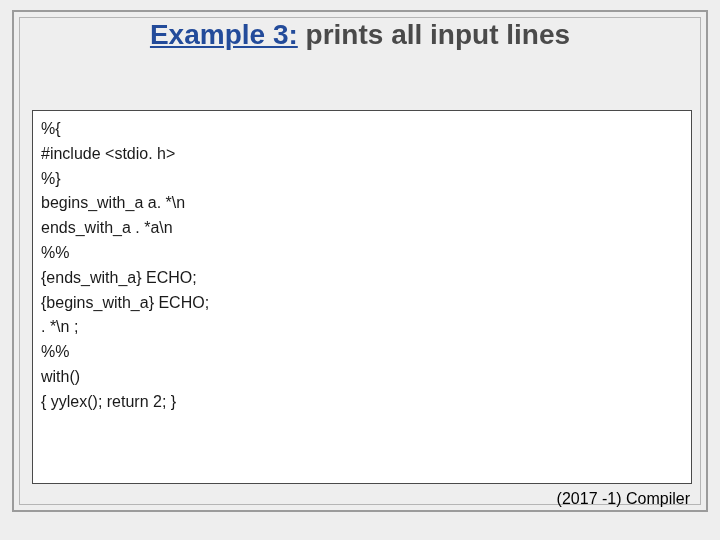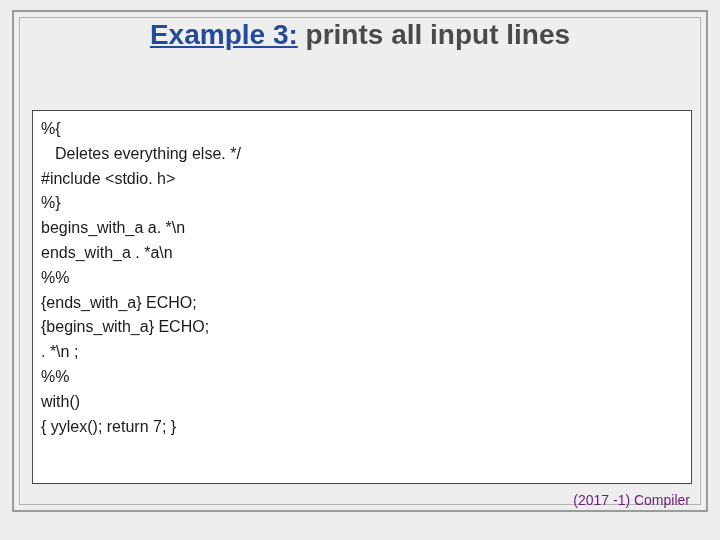--- a/index.html
+++ b/index.html
@@ -69,48 +69,47 @@
     line-height: 1.55;
     white-space: pre;
   }
   .indent {
     padding-left: 14px;
   }
   .footer {
     position: absolute;
     right: 30px;
     bottom: 16px;
-    font-size: 14px;
-    color: #701a75;
+    font-size: 16px;
+    color: #000000;
   }
 </style>
 </head>
 <body>
 
 <div class="slide">
 
   <div class="frame-outer">
     <div class="frame-inner"></div>
   </div>
 
   <div class="title">
     <span class="lead">Example 3:</span><span> prints all input lines</span><br>
   </div>
 
   <div class="codebox">
     <div class="codeline">%{</div>
-    <div class="codeline indent">Deletes everything else. */</div>
     <div class="codeline">#include &lt;stdio. h&gt;</div>
     <div class="codeline">%}</div>
     <div class="codeline">begins_with_a a. *\n</div>
     <div class="codeline">ends_with_a . *a\n</div>
     <div class="codeline">%%</div>
     <div class="codeline">{ends_with_a} ECHO;</div>
     <div class="codeline">{begins_with_a} ECHO;</div>
     <div class="codeline">. *\n ;</div>
     <div class="codeline">%%</div>
     <div class="codeline">with()</div>
-    <div class="codeline">{ yylex(); return 7; }</div>
+    <div class="codeline">{ yylex(); return 2; }</div>
   </div>
 
   <div class="footer">(2017 -1) Compiler</div>
 
 </div>
 
 </body></html>

